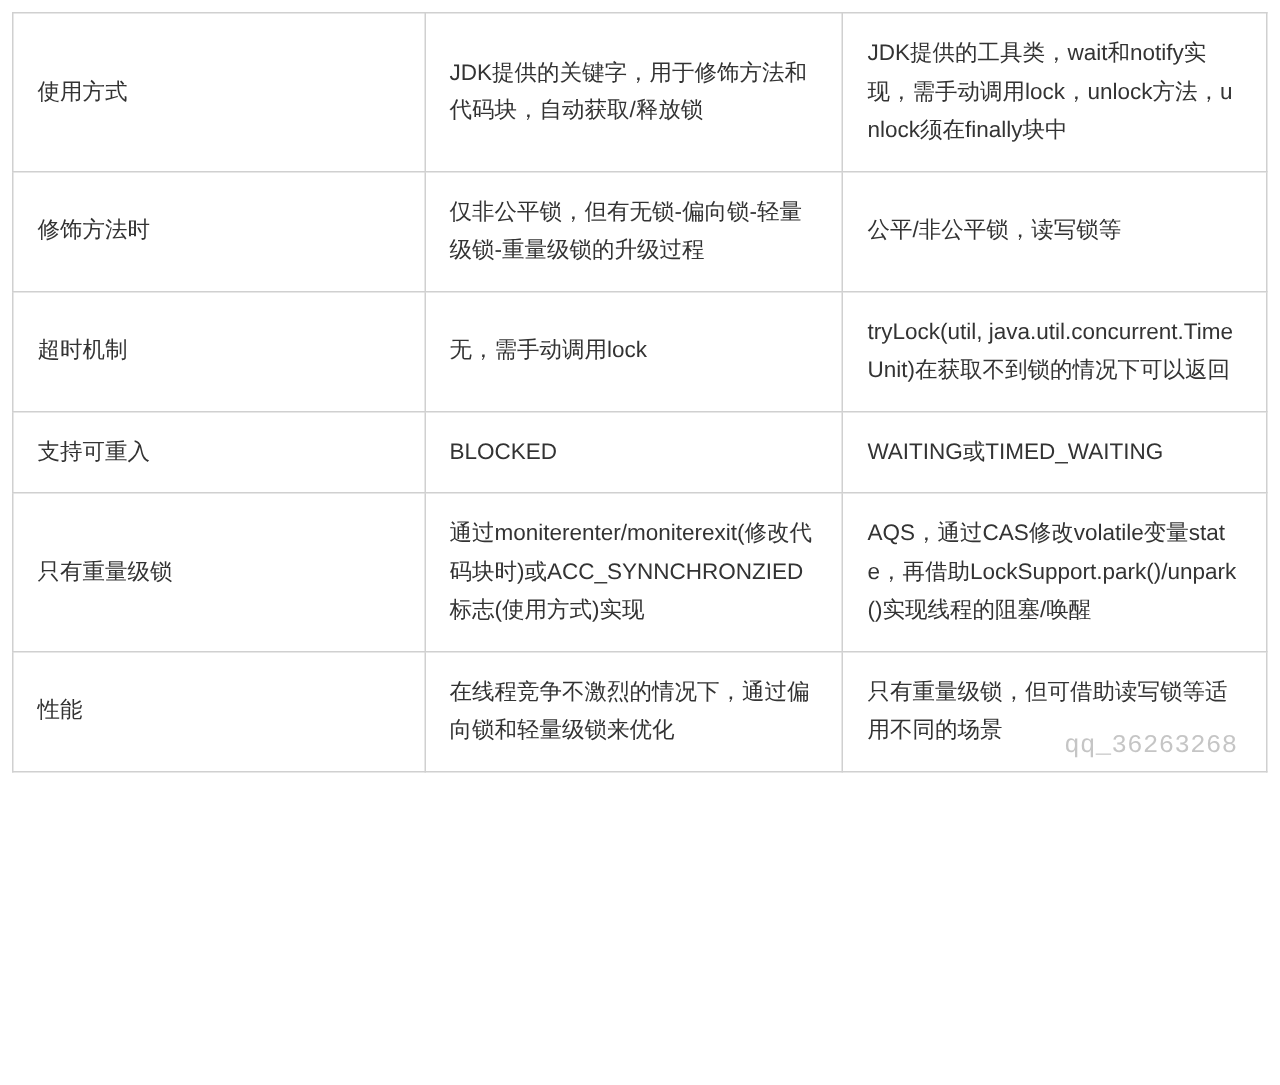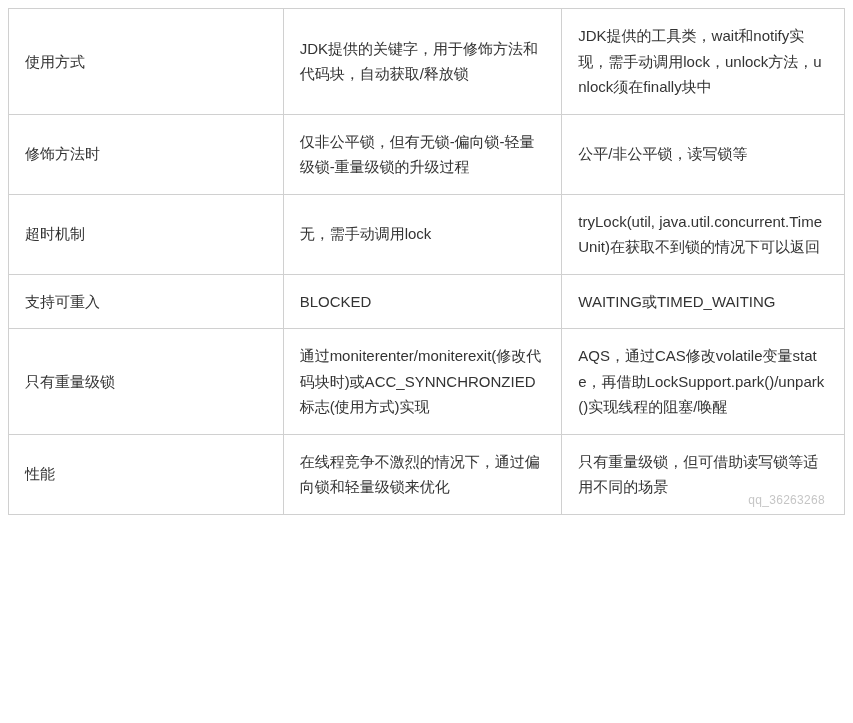--- a/index.html
+++ b/index.html
@@ -35,24 +35,25 @@
       width: 276px;
       margin-left: 43px;
     }
     td.col-right {
       width: 280px;
     }
     .watermark {
       position: absolute;
       right: 20px;
       bottom: 8px;
-      font-size: 12px;
+      font-size: 17px;
       color: rgba(150, 150, 150, 0.55);
       pointer-events: none;
       letter-spacing: 0.3px;
+      font-family: Liberation Mono, monospace;
     }
     .container {
       position: relative;
     }
   </style>
 </head>
 <body>
 
 <div class="container">
 <table>

